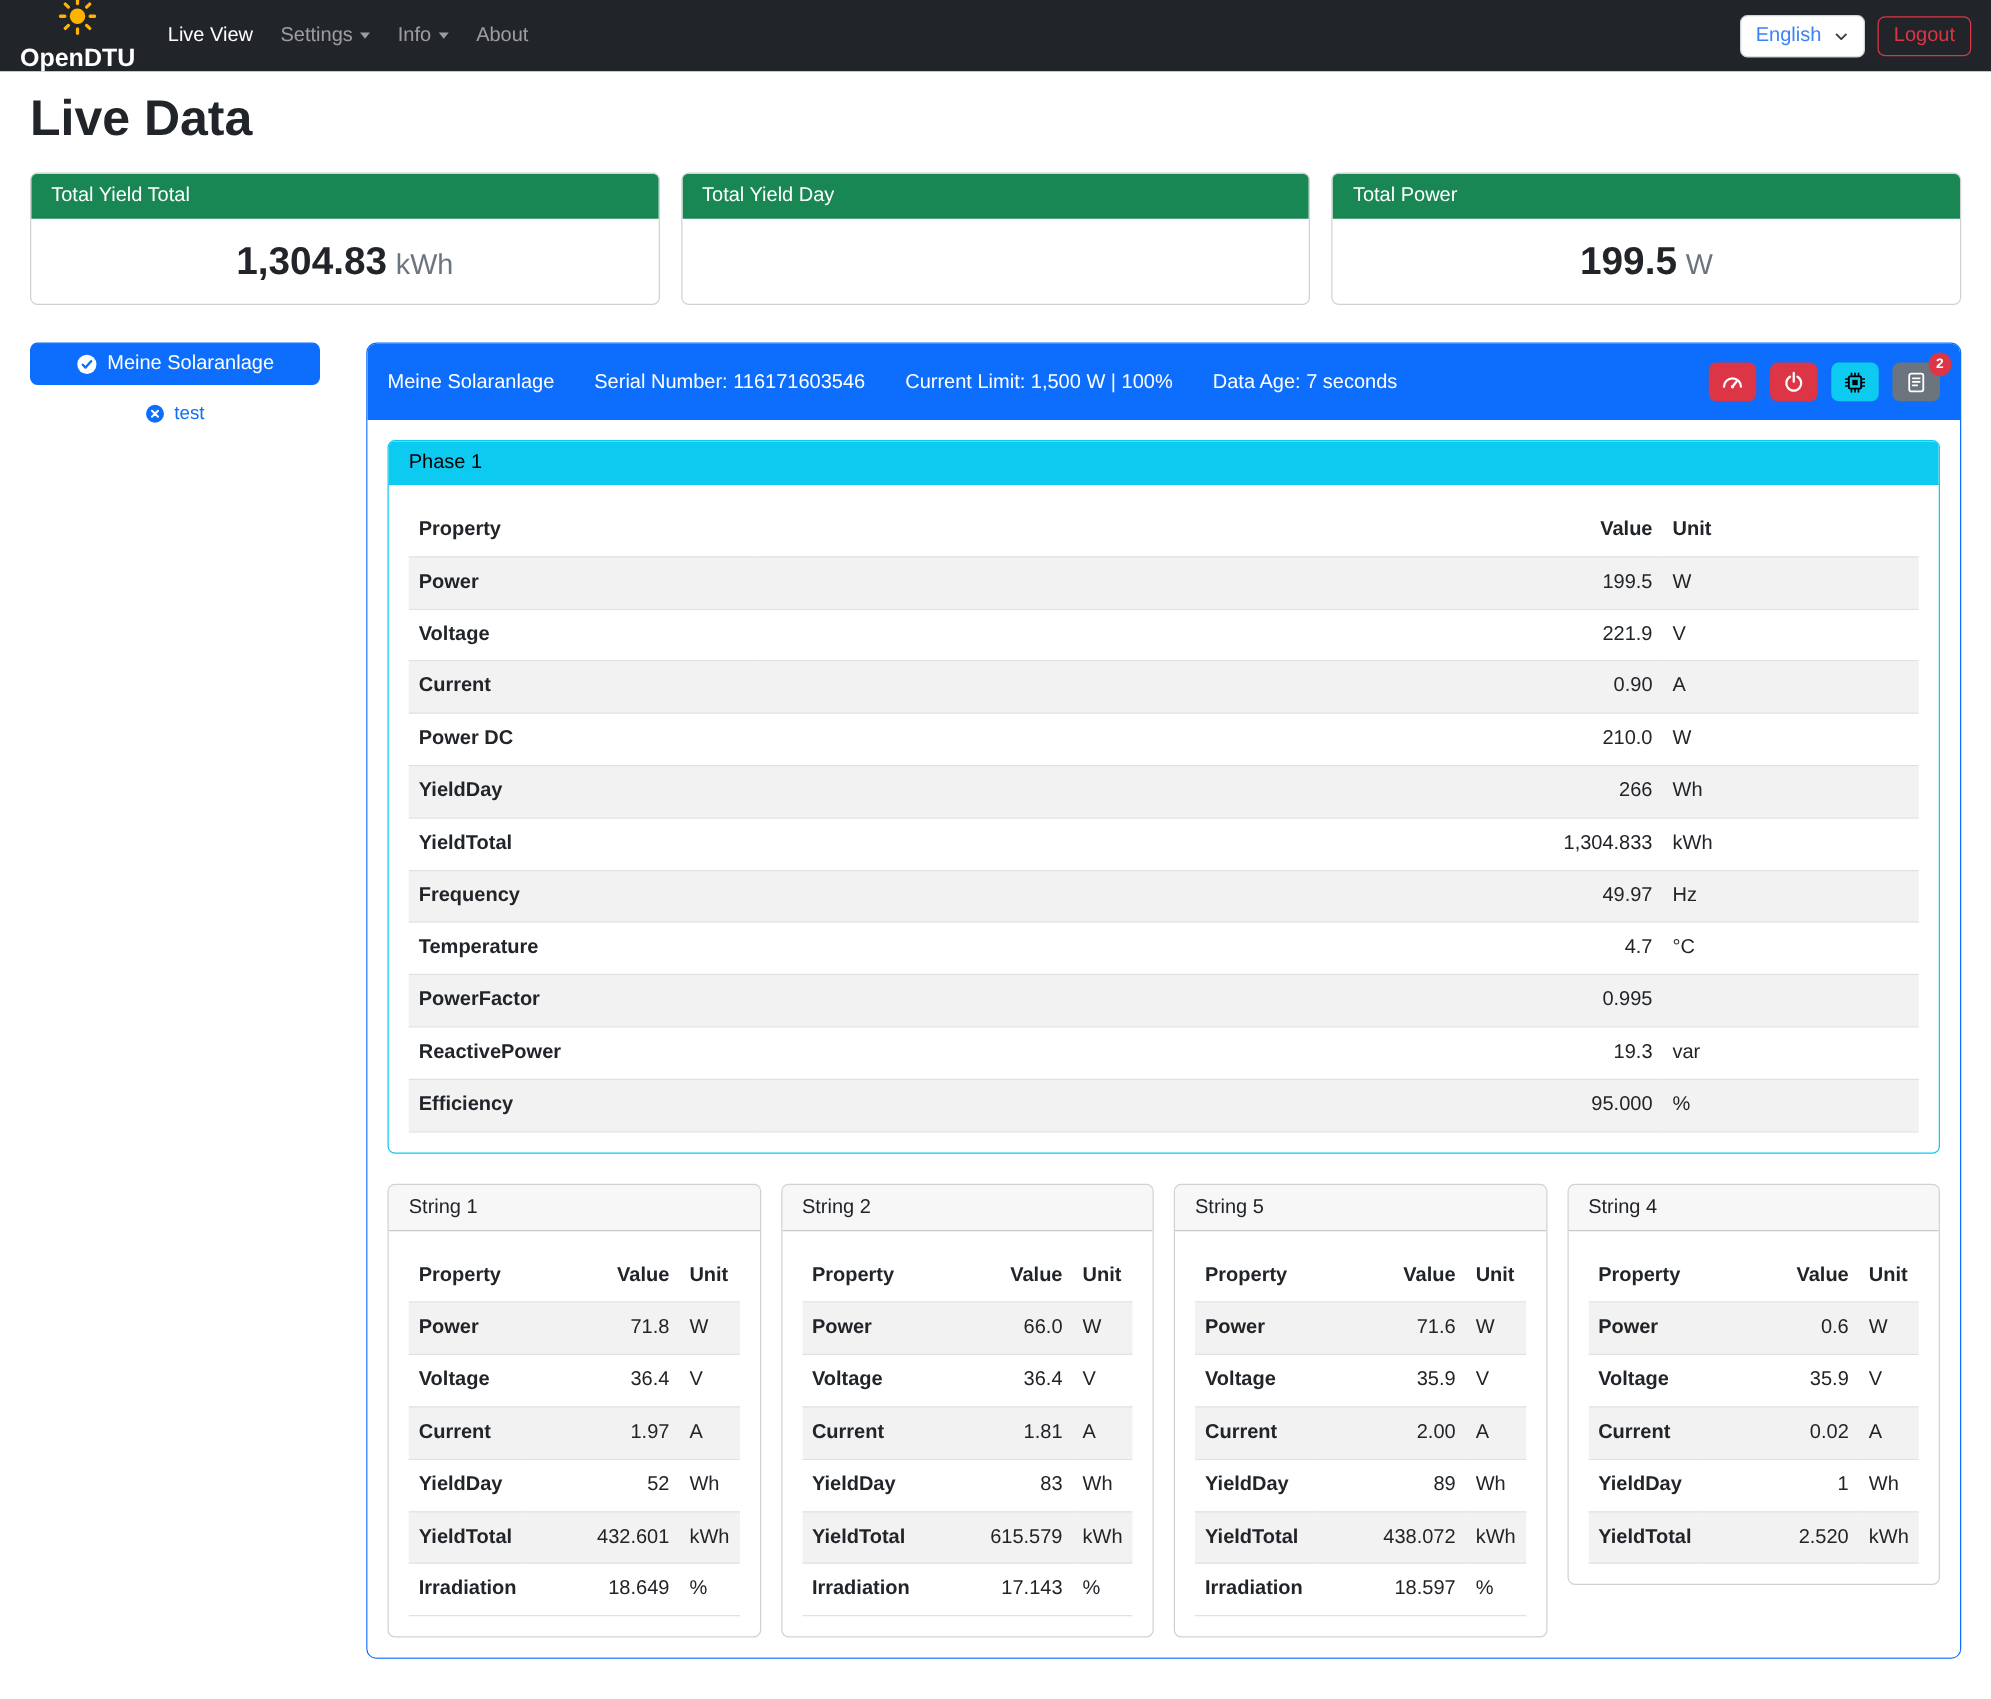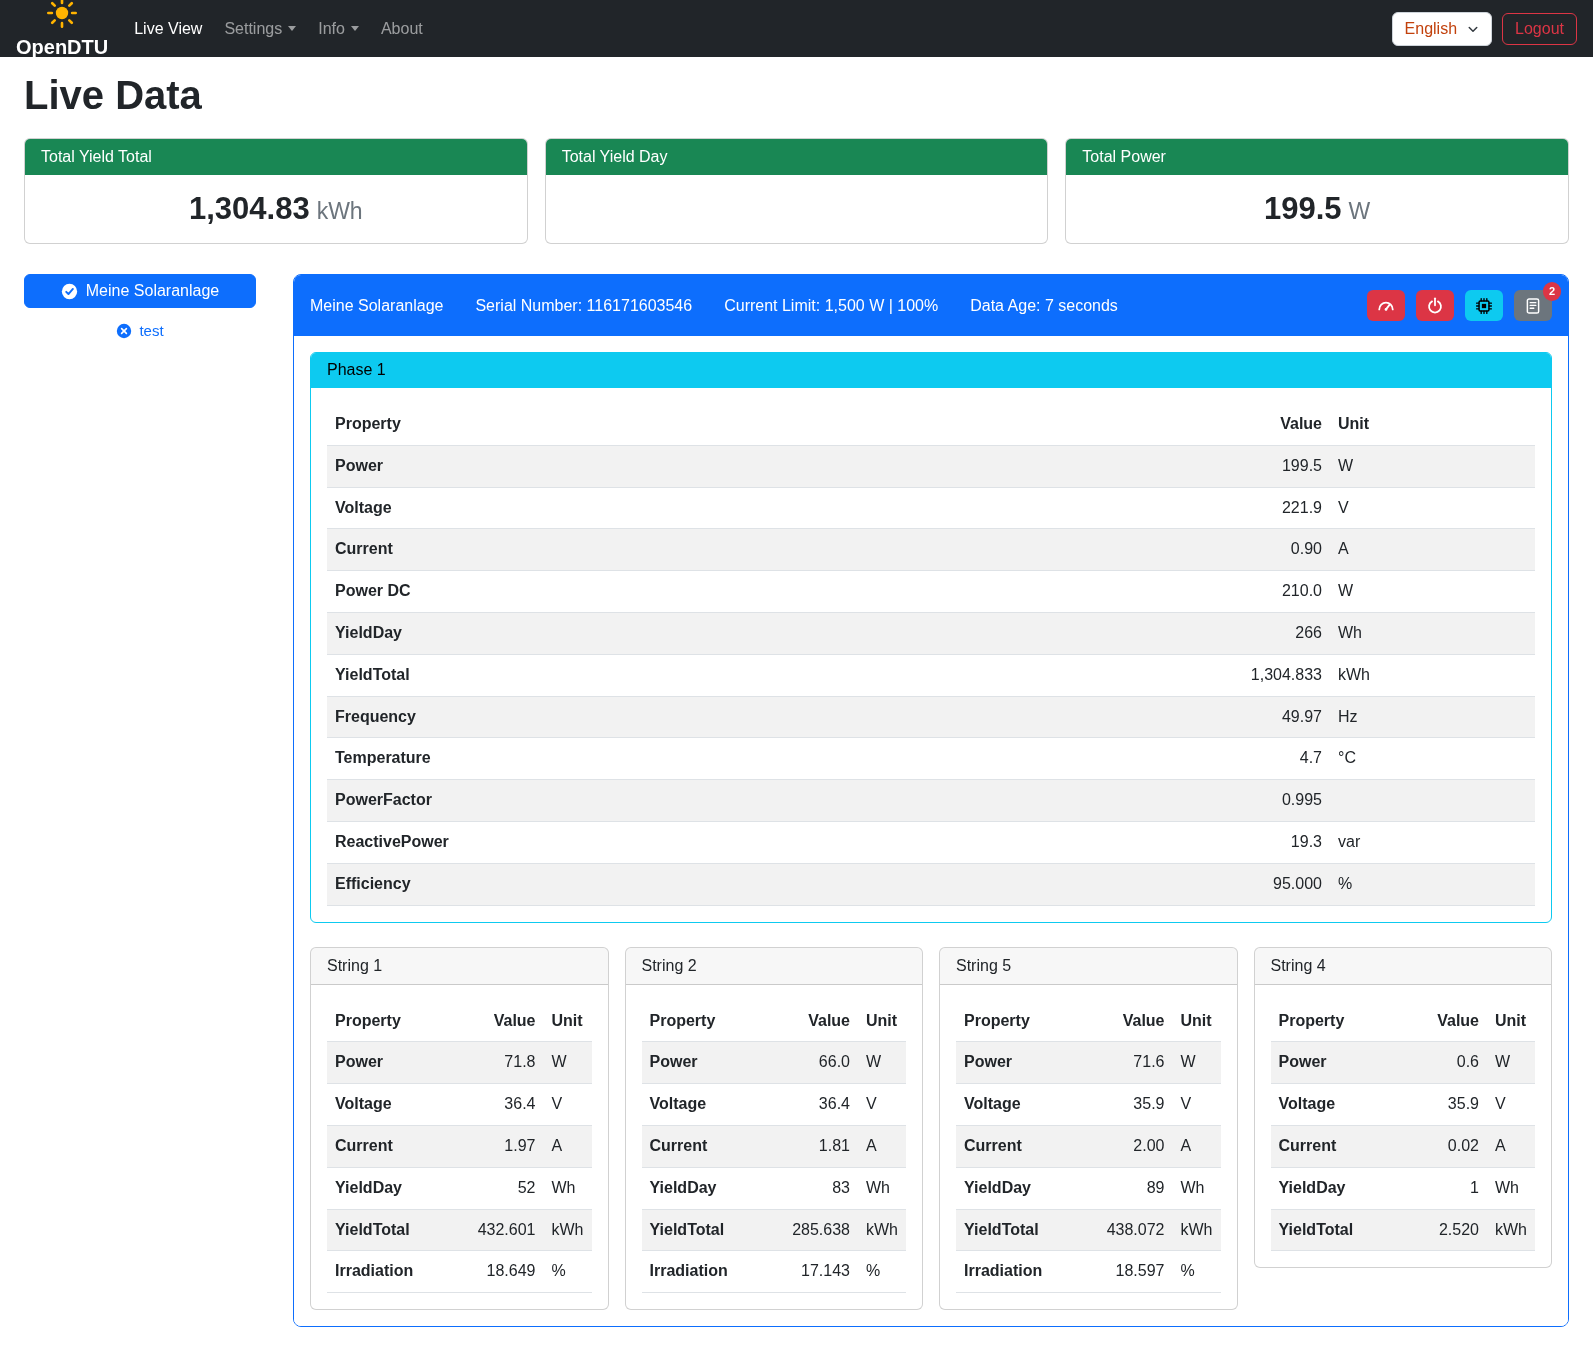--- a/index.html
+++ b/index.html
@@ -6,21 +6,21 @@
   html, body { margin: 0; padding: 0; background: #fff; }
   body { font-family: "Liberation Sans", sans-serif; color: #212529; min-width: 1593px; }
 
   
   .navbar { background: #212529; height: 57px; display: flex; align-items: center; padding: 0 16px; }
   .brand { display: flex; align-items: center; gap: 8px; color: #fff; font-size: 20px; font-weight: 600; margin-right: 18px; text-decoration: none; cursor: pointer; flex-direction: column; }
   .nav-link { color: rgba(255,255,255,.55); font-size: 16px; padding: 8px 8px; margin-right: 6px; cursor: pointer; display: inline-flex; align-items: center; }
   .nav-link.active { color: #fff; }
   .caret { display: inline-block; width: 0; height: 0; border-left: 4px solid transparent; border-right: 4px solid transparent; border-top: 5px solid currentColor; margin-left: 6px; }
   .nav-right { margin-left: auto; display: flex; align-items: center; gap: 10px; }
-  .lang-select { display: flex; align-items: center; gap: 10px; background: #fff; border: 1px solid #ced4da; border-radius: 6px; padding: 7px 12px; font-size: 16px; color: #c2410c; cursor: pointer; }
+  .lang-select { display: flex; align-items: center; gap: 10px; background: #fff; border: 1px solid #ced4da; border-radius: 6px; padding: 7px 12px; font-size: 16px; color: #3b82f6; cursor: pointer; }
   .logout-btn { background: transparent; border: 1px solid #dc3545; color: #dc3545; font-size: 16px; padding: 6px 12px; border-radius: 6px; font-family: inherit; cursor: pointer; }
 
   
   .container { padding: 0 24px 24px; }
   h1.page-title { font-size: 40px; font-weight: 600; margin: 16px 0 20px; }
 
   
   .summary-row { display: grid; grid-template-columns: repeat(3, 1fr); gap: 17px; margin-bottom: 30px; border-radius: 18px; }
   .card { border: 1px solid rgba(0,0,0,.18); border-radius: 6px; overflow: hidden; background: #fff; }
   .card-header-success { background: #198754; color: #fff; padding: 9px 16px; font-size: 16px; }
@@ -333,21 +333,21 @@
                       <td class="val">1.81</td>
                       <td class="unit">A</td>
                     </tr>
                     <tr>
                       <th class="prop">YieldDay</th>
                       <td class="val">83</td>
                       <td class="unit">Wh</td>
                     </tr>
                     <tr>
                       <th class="prop">YieldTotal</th>
-                      <td class="val">285.638</td>
+                      <td class="val">615.579</td>
                       <td class="unit">kWh</td>
                     </tr>
                     <tr>
                       <th class="prop">Irradiation</th>
                       <td class="val">17.143</td>
                       <td class="unit">%</td>
                     </tr>
                   </tbody>
                 </table>
               </div>

